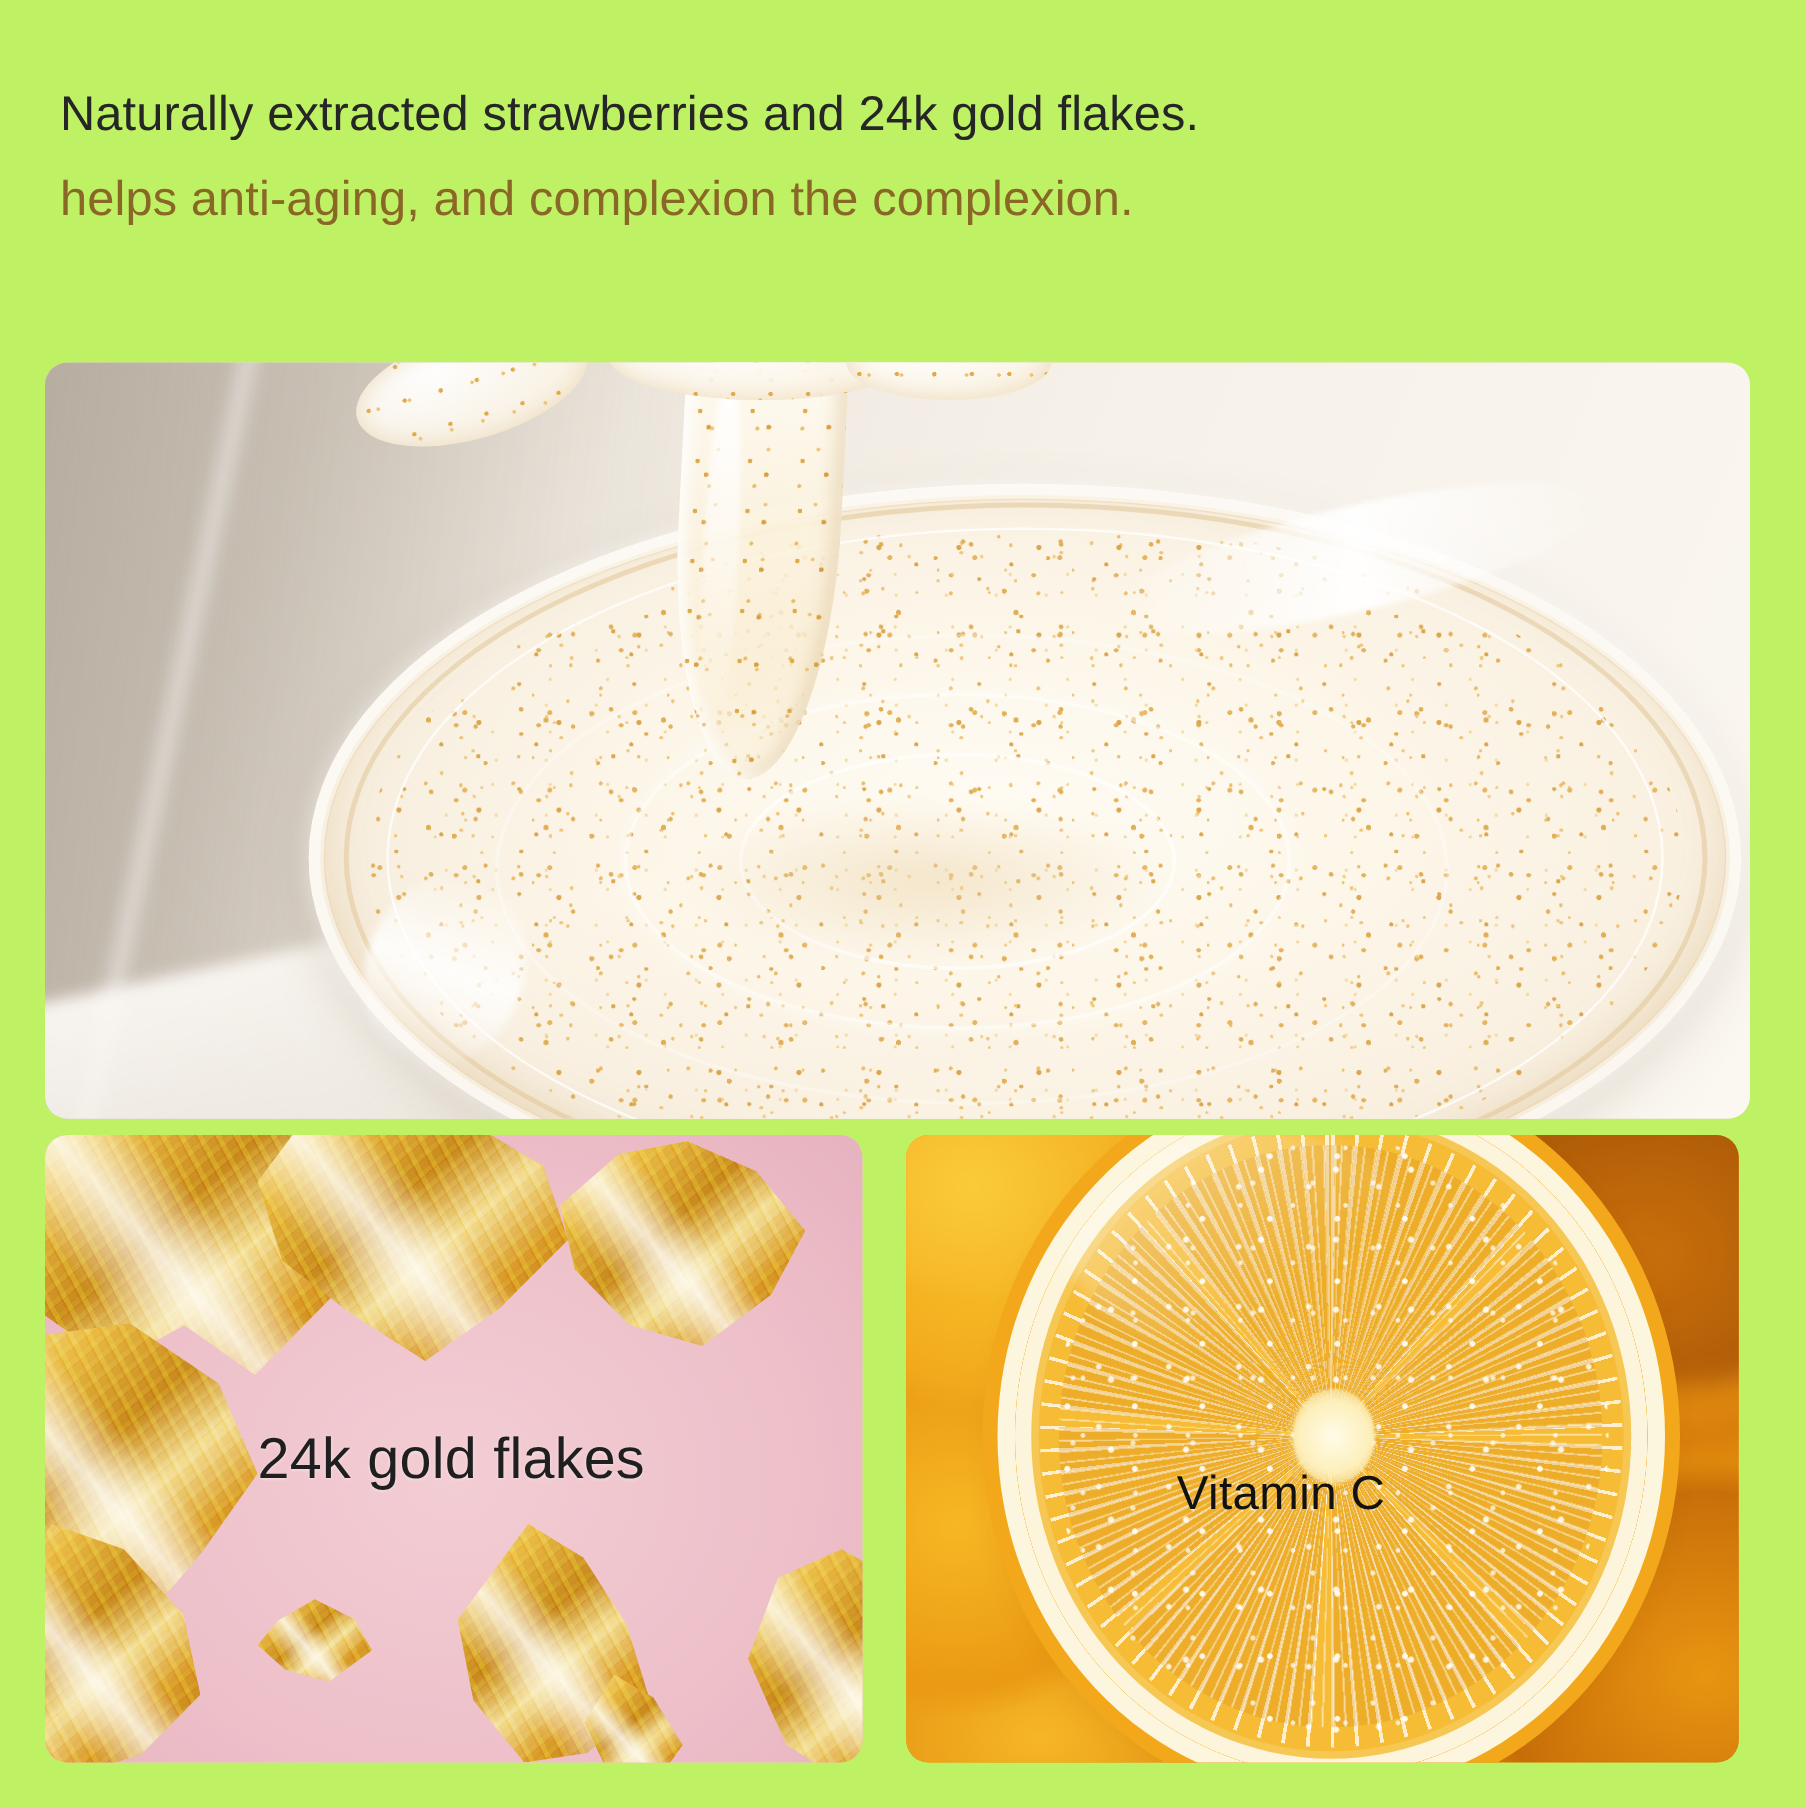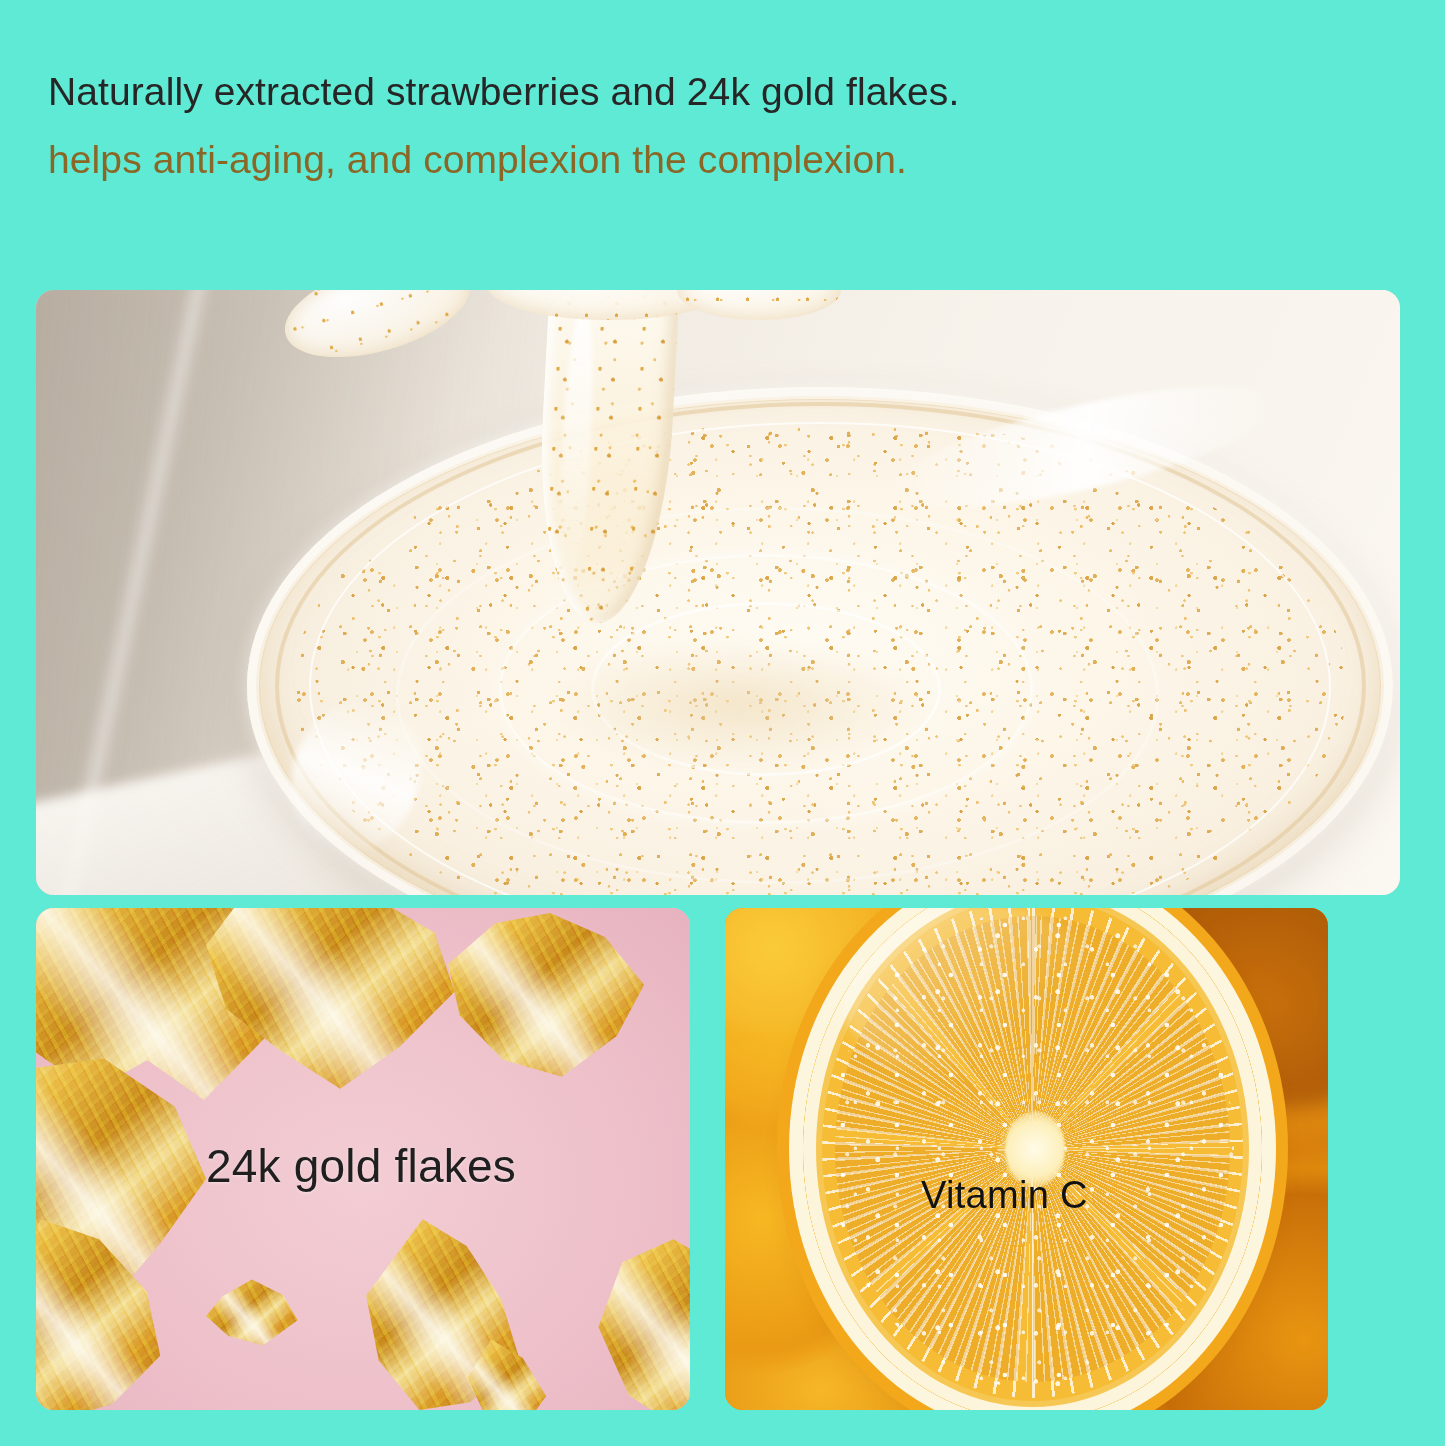--- a/index.html
+++ b/index.html
@@ -2,21 +2,21 @@
 <html><head>
 <meta charset="utf-8">
 <style>
   html,body{margin:0;padding:0;}
   body{
     width:1445px;height:1446px;
     background:#ffffff;
     font-family:"Liberation Sans","DejaVu Sans",sans-serif;
     overflow:hidden;position:relative;
   }
-  .page{position:absolute;inset:0;background:#5eead4;}
+  .page{position:absolute;inset:0;background:#bef264;}
 
   
   .copy{position:absolute;left:48px;top:58px;width:1370px;}
   .copy .ln{
     display:block;
     font-size:39px;
     line-height:68px;
     letter-spacing:.1px;
     white-space:nowrap;
   }
@@ -187,21 +187,21 @@
   .f-crease{position:absolute;inset:0;
     background:
       repeating-linear-gradient(62deg,rgba(120,70,10,.22) 0 2px,rgba(255,246,200,.20) 2px 6px,rgba(120,70,10,0) 6px 13px),
       repeating-linear-gradient(-40deg,rgba(90,50,5,.14) 0 1px,rgba(255,255,255,.10) 1px 5px,rgba(0,0,0,0) 5px 11px);
     mix-blend-mode:overlay;}
   .gold-label{position:absolute;left:26%;top:46%;
     font-size:46px;color:#1f1f1f;letter-spacing:.2px;white-space:nowrap;
     text-shadow:0 1px 3px rgba(255,255,255,.45);}
 
   
-  #vitc{left:725px;top:908px;width:603px;height:502px;background:#f0a221;}
+  #vitc{left:725px;top:908px;width:666px;height:502px;background:#f0a221;}
   .citrus-bg{position:absolute;inset:0;
     background:
       radial-gradient(ellipse 34% 40% at 10% 16%, #f9c22a 0%, #f2a91c 60%, rgba(0,0,0,0) 72%),
       radial-gradient(ellipse 32% 42% at 6% 62%, #f7b723 0%, #ea9a14 62%, rgba(0,0,0,0) 74%),
       radial-gradient(ellipse 36% 34% at 16% 96%, #f6b627 0%, #e69512 64%, rgba(0,0,0,0) 76%),
       radial-gradient(ellipse 40% 46% at 92% 18%, #f3a81c 0%, #d87f0c 66%, rgba(0,0,0,0) 78%),
       radial-gradient(ellipse 38% 44% at 96% 86%, #e89511 0%, #c96f09 66%, rgba(0,0,0,0) 78%),
       linear-gradient(150deg,#f1a61d 0%,#e6920f 48%,#d8810a 100%);}
   .citrus-dark{position:absolute;left:70%;top:-12%;width:46%;height:52%;border-radius:50%;
     background:radial-gradient(ellipse at 40% 60%,#c2660a,#8e4506);filter:blur(10px);opacity:.85;}

